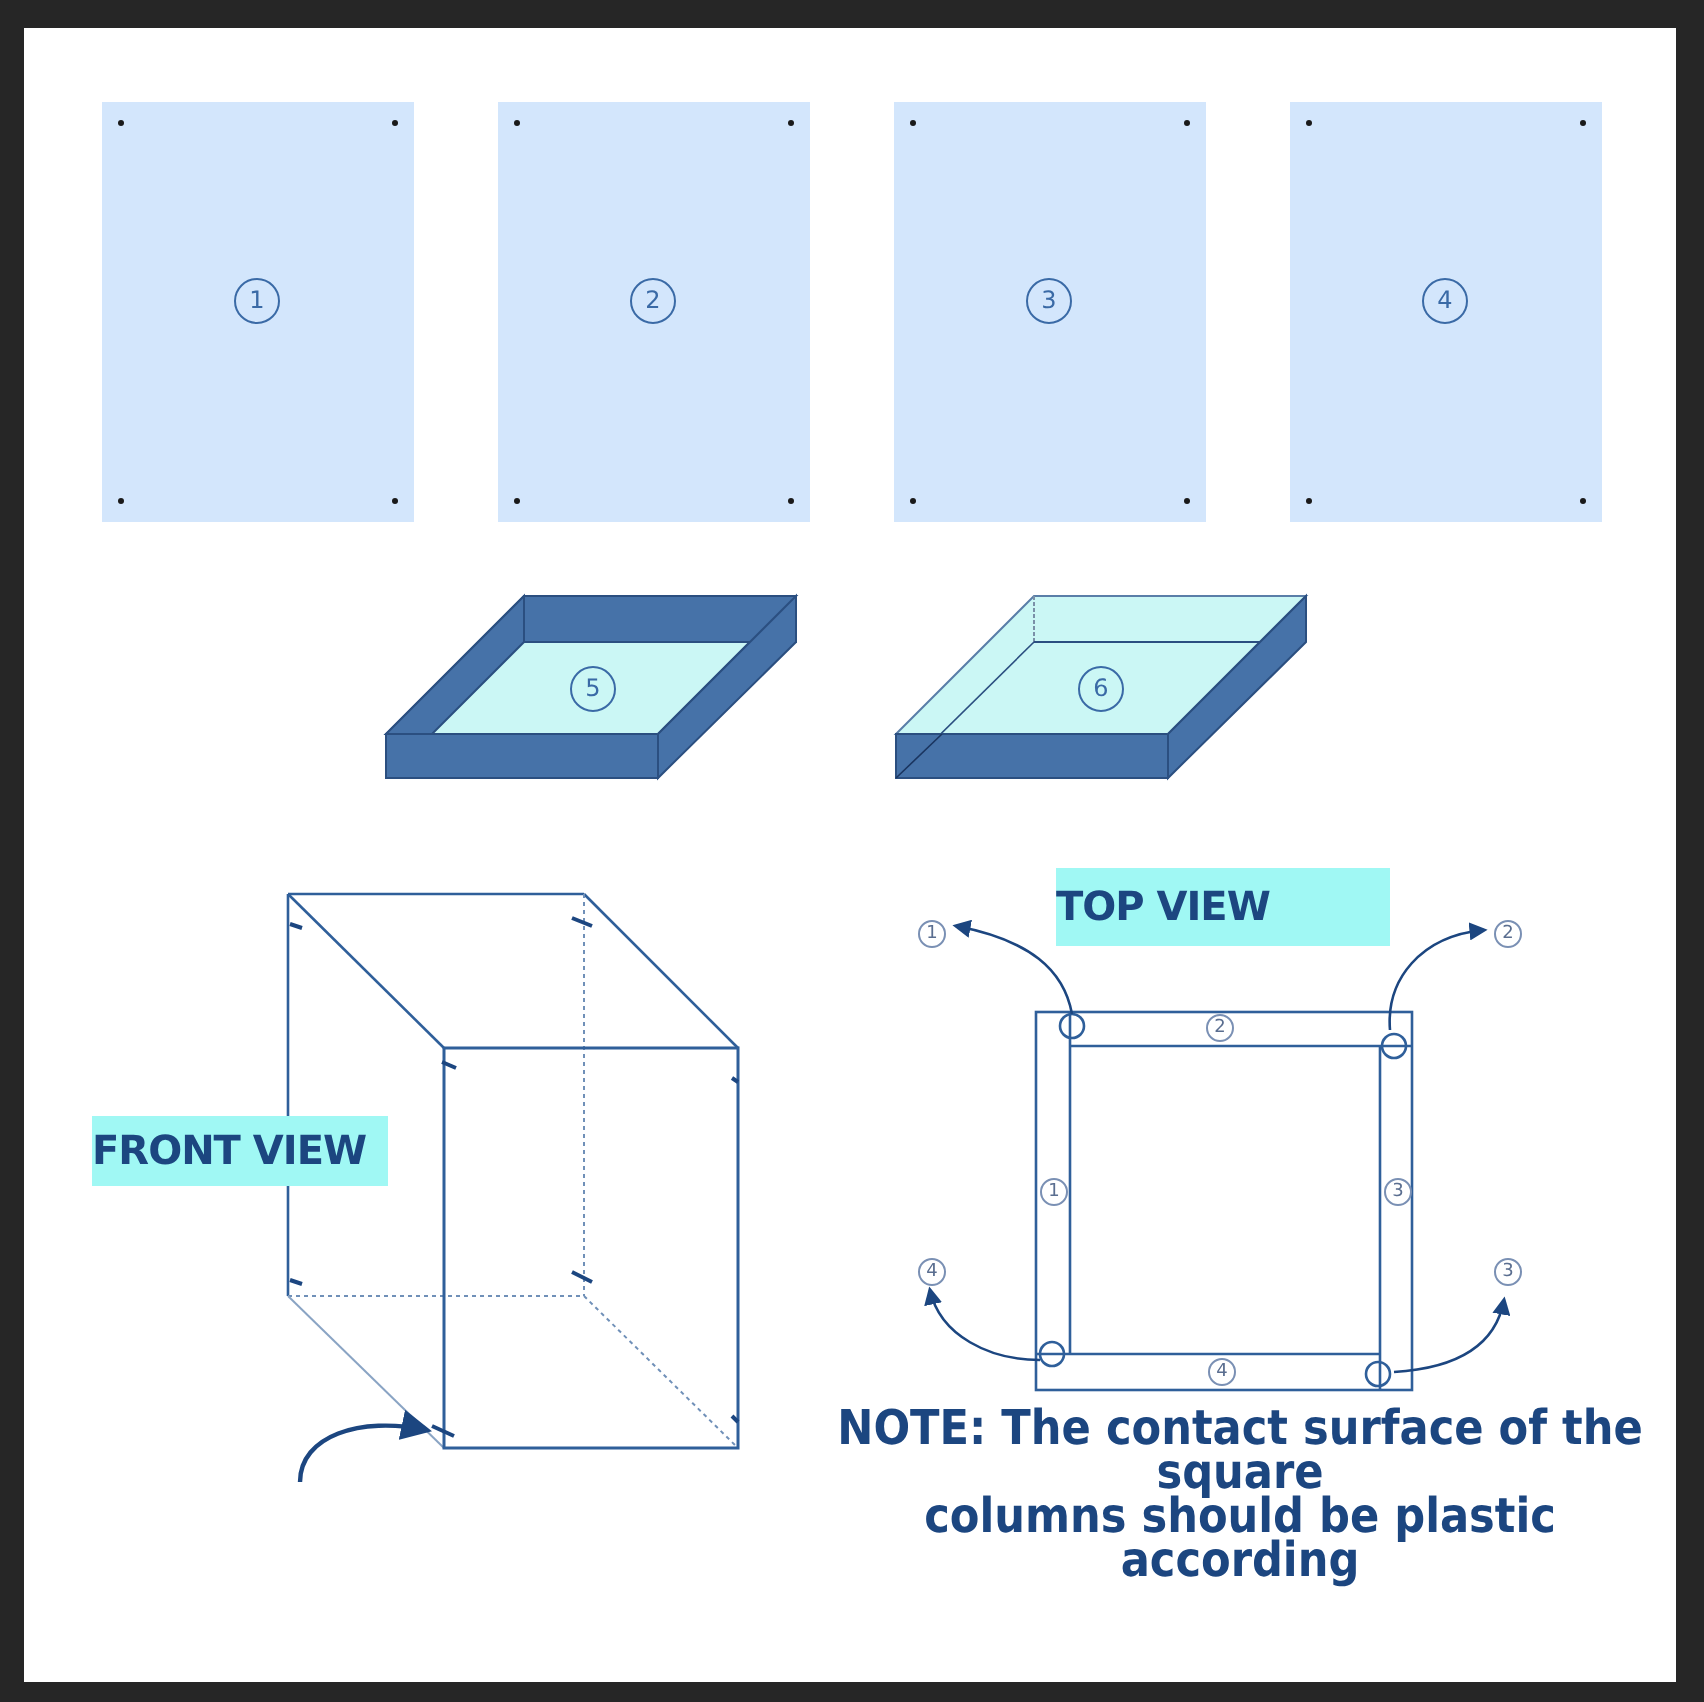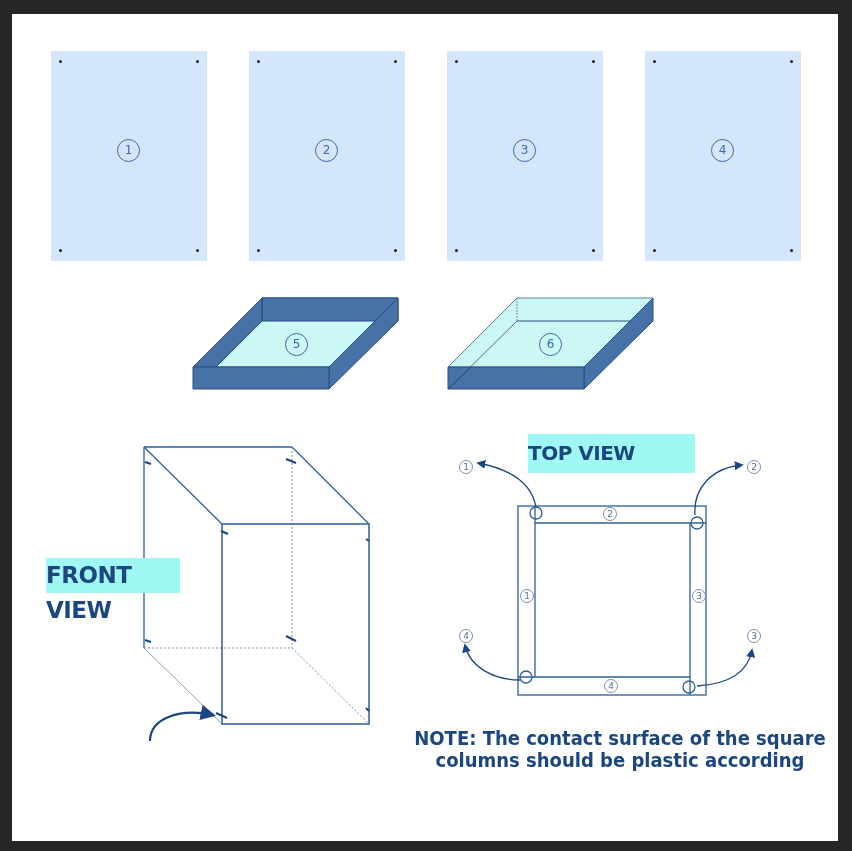--- a/index.html
+++ b/index.html
@@ -116,34 +116,34 @@
       <path d="M536,507 C532,485 515,470 478,463" stroke="#1c4680" stroke-width="1.3" marker-end="url(#arr)"></path>
       <path d="M695,515 C693,490 710,468 742,465" stroke="#1c4680" stroke-width="1.3" marker-end="url(#arr)"></path>
       <path d="M520,680 C495,680 470,668 465,645" stroke="#1c4680" stroke-width="1.3" marker-end="url(#arr)"></path>
       <path d="M697,686 C730,684 748,672 752,650" stroke="#1c4680" stroke-width="1.3" marker-end="url(#arr)"></path>
     </g>
   </svg>
 
   <div class="num-circle" style="left:273px;top:319px;border-color:#3a6aa6">5</div>
   <div class="num-circle" style="left:527px;top:319px;border-color:#3a6aa6">6</div>
 
-  <div class="label-box" style="left:34px;top:544px;width:134px;height:35px;line-height:35px;font-size:23px;">FRONT VIEW</div>
+  <div class="label-box" style="left:34px;top:544px;width:148px;height:35px;line-height:35px;font-size:20px;">FRONT VIEW</div>
 
   <div class="label-box" style="left:516px;top:420px;width:167px;height:39px;line-height:39px;font-size:20px;">TOP VIEW</div>
 
   <div class="num-circle" style="left:591px;top:493px;width:14px;height:14px;font-size:9px;line-height:12px;border-width:1px;border-color:#7a90b4;color:#5a6e90">2</div>
   <div class="num-circle" style="left:508px;top:575px;width:14px;height:14px;font-size:9px;line-height:12px;border-width:1px;border-color:#7a90b4;color:#5a6e90">1</div>
   <div class="num-circle" style="left:680px;top:575px;width:14px;height:14px;font-size:9px;line-height:12px;border-width:1px;border-color:#7a90b4;color:#5a6e90">3</div>
   <div class="num-circle" style="left:592px;top:665px;width:14px;height:14px;font-size:9px;line-height:12px;border-width:1px;border-color:#7a90b4;color:#5a6e90">4</div>
 
   <div class="num-circle" style="left:447px;top:446px;width:14px;height:14px;font-size:9px;line-height:12px;border-width:1px;border-color:#7a90b4;color:#5a6e90">1</div>
   <div class="num-circle" style="left:735px;top:446px;width:14px;height:14px;font-size:9px;line-height:12px;border-width:1px;border-color:#7a90b4;color:#5a6e90">2</div>
   <div class="num-circle" style="left:447px;top:615px;width:14px;height:14px;font-size:9px;line-height:12px;border-width:1px;border-color:#7a90b4;color:#5a6e90">4</div>
   <div class="num-circle" style="left:735px;top:615px;width:14px;height:14px;font-size:9px;line-height:12px;border-width:1px;border-color:#7a90b4;color:#5a6e90">3</div>
 
   <div class="caption" style="left:48px;top:740px;width:320px;font-size:18px;">
   </div>
 
-  <div class="caption" style="left:398px;top:713px;width:420px;font-size:20px;">
+  <div class="caption" style="left:398px;top:689px;width:420px;font-size:24px;">
     <div>NOTE: The contact surface of the square</div>
     <div>columns should be plastic according</div>
   </div>
 </div>
 
 </body></html>

